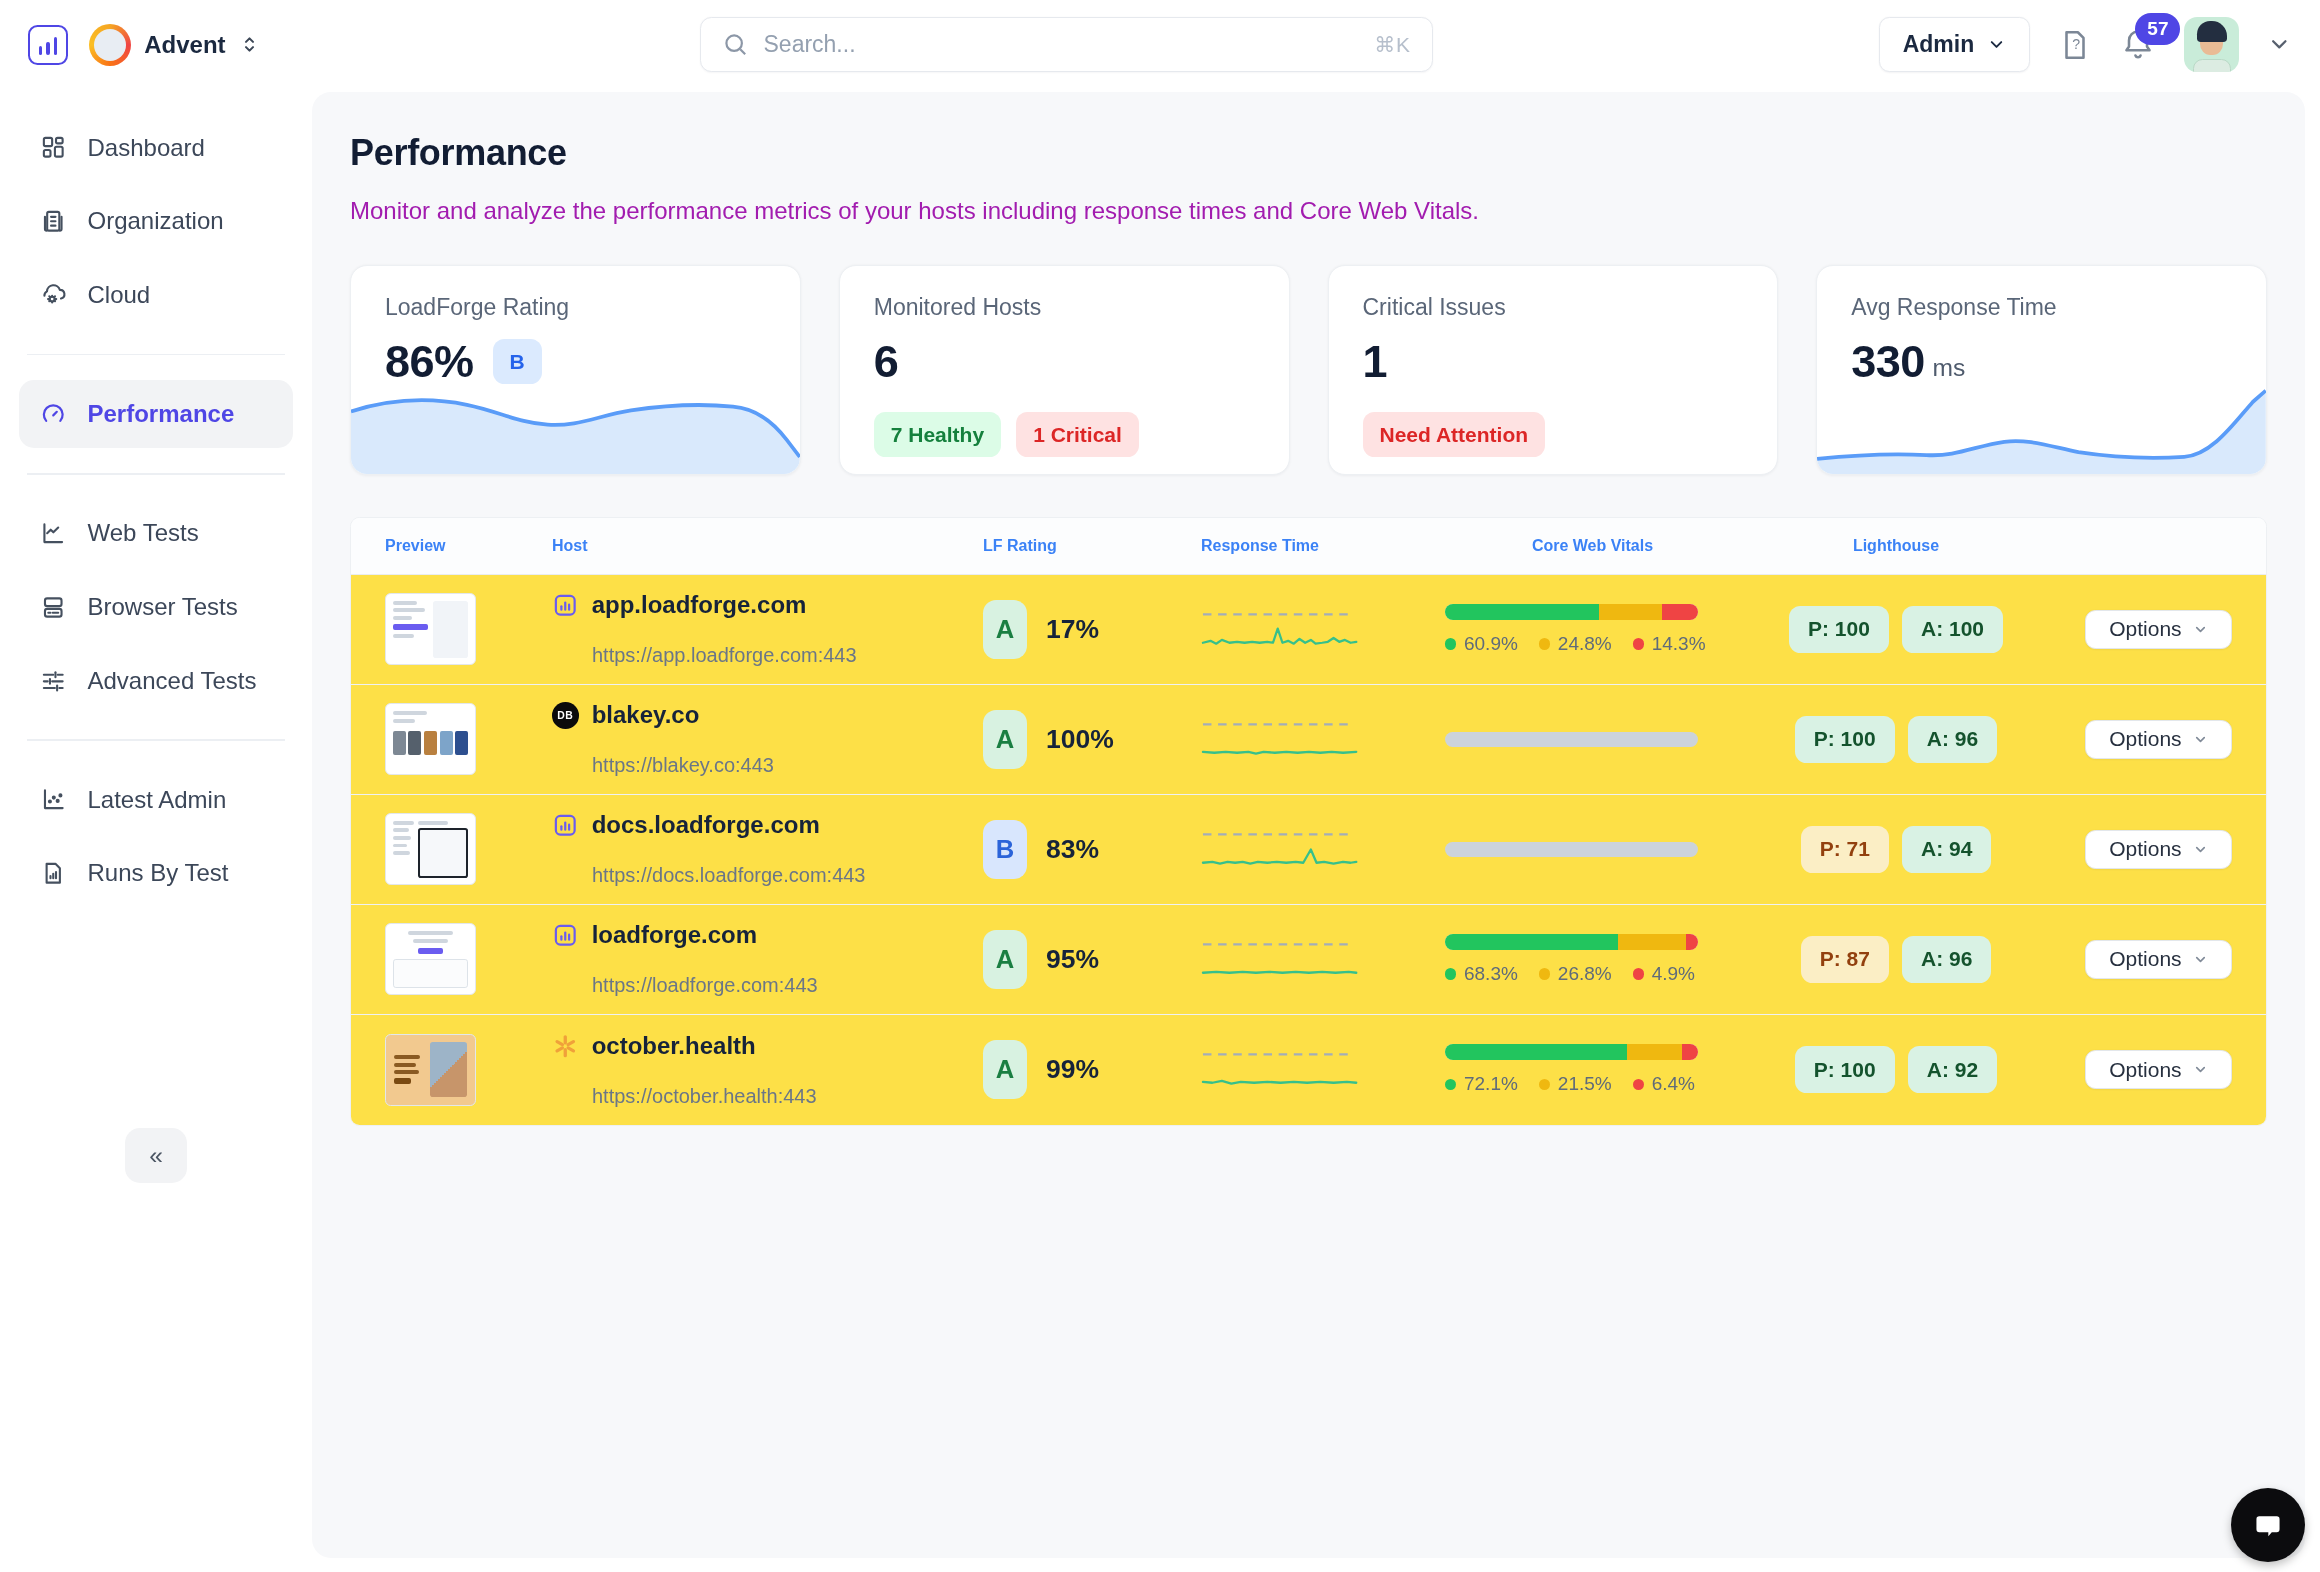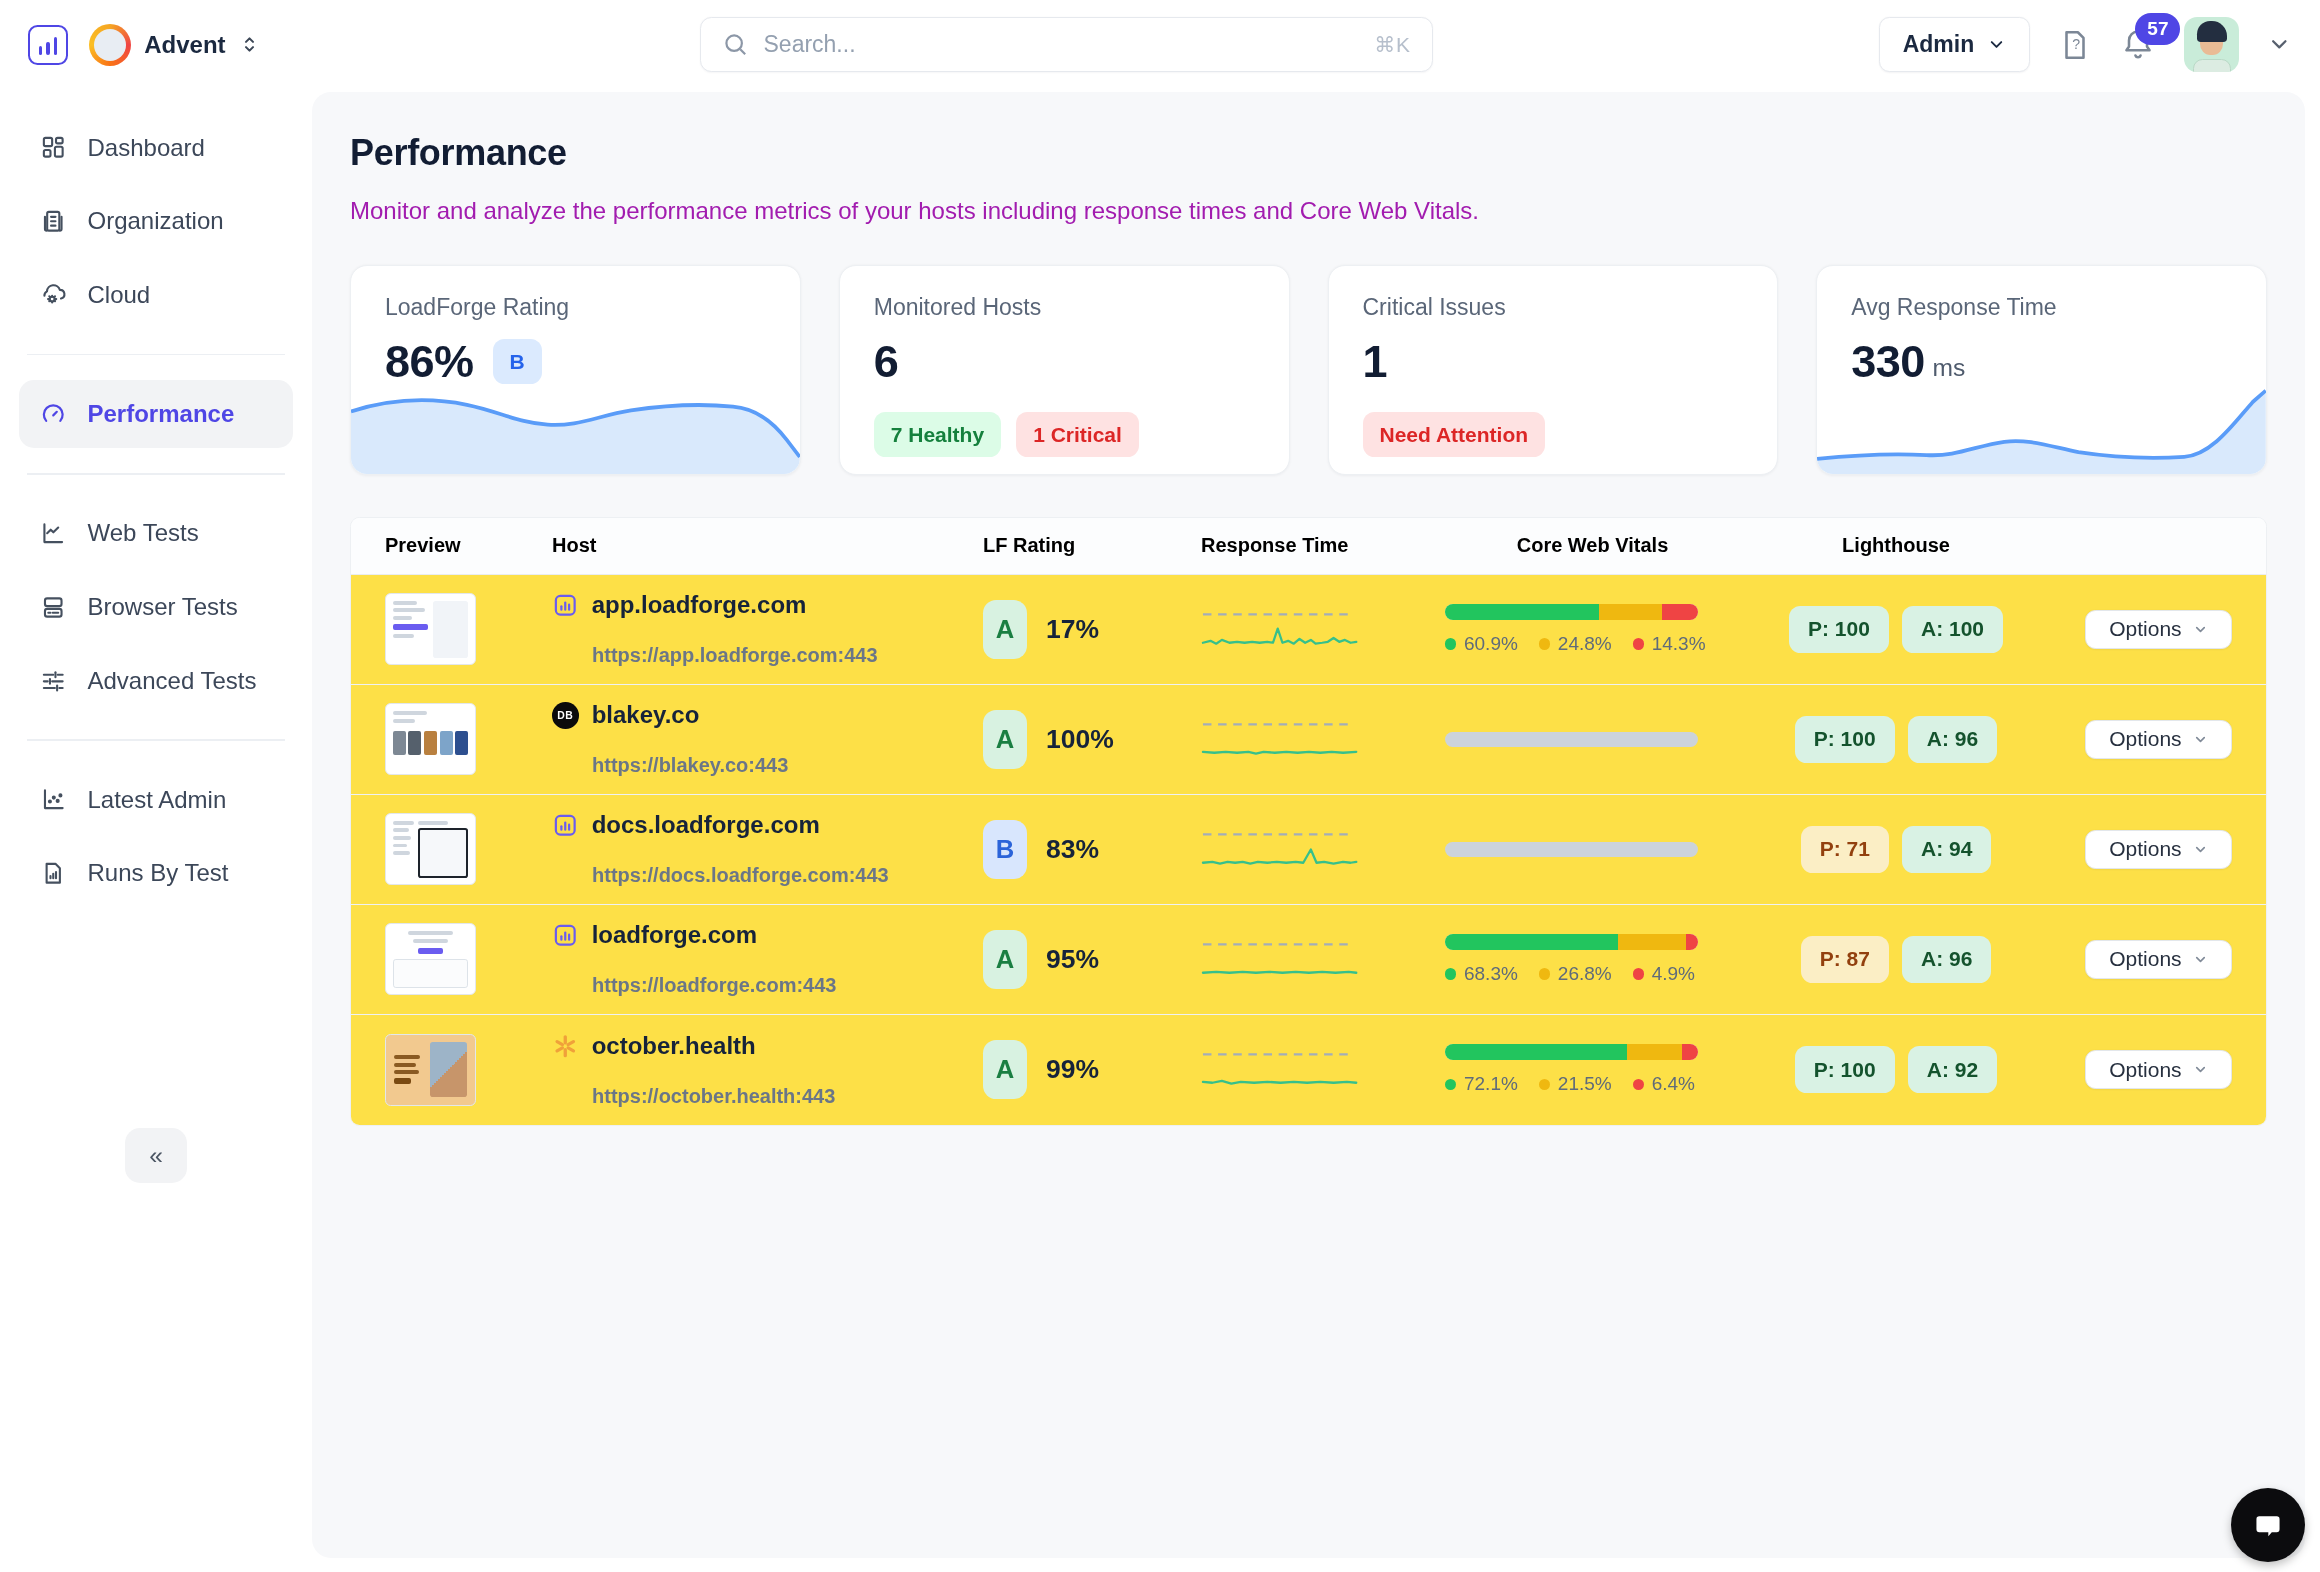--- a/index.html
+++ b/index.html
@@ -63,21 +63,21 @@
   .chip.blue { background:#dbeafe; color:#2563eb; }
   .chip.green { background:#dcfce7; color:#15803d; font-weight:600; }
   .chip.red { background:#fee2e2; color:#dc2626; font-weight:600; }
   .chips-row { display:flex; gap:15px; margin-top:24.6px; }
   .card-chart { position:absolute; left:0; right:0; bottom:0; width:100%; height:91px; display:block; }
 
   
   .table-card { margin-top:42px; background:#fff; border:0.9px solid #edf0f3; border-radius:9.5px; overflow:hidden; }
   .thead, .trow { display:flex; align-items:center; padding:0 34px; }
   .thead { height:57px; background:#fcfdfe; border-bottom:1.9px solid #e9edf1; }
-  .th { font-size:20px; font-weight:700; color:#000000; }
+  .th { font-size:16px; font-weight:700; color:#3b82f6; }
   .trow { height:110px; border-bottom:0.9px solid #eef1f4; background:#fde047; }
   .trow:last-child { border-bottom:none; }
   .col-preview { width:167px; flex:0 0 167px; }
   .col-host { flex:1; min-width:0; }
   .col-rating { width:218px; flex:0 0 218px; display:flex; align-items:center; gap:19px; }
   .col-response { width:244px; flex:0 0 244px; }
   .col-cwv { width:295px; flex:0 0 295px; }
   .col-lh { width:312px; flex:0 0 312px; display:flex; justify-content:center; gap:13.2px; }
   .col-options { width:180px; flex:0 0 180px; display:flex; justify-content:flex-end; }
   .thead .col-rating, .thead .col-lh { display:block; }
@@ -93,21 +93,21 @@
   .t-dark-frame { flex:1; border:2.8px solid #1d232b; border-radius:2.8px; background:#f6f8fa; }
   .t-table { flex:1; border:0.9px solid #dde3e9; border-radius:2.8px; background:#fbfcfd; }
   .thumb-oct { background:#f2c98f; padding:7.6px; flex-direction:row; }
   .thumb-oct .tline { background:#8a5a22; }
   .t-photo-big { flex:1.2; background:linear-gradient(135deg,#9db4c8 0 50%, #c7956a 50% 100%); border-radius:2.8px; } 
 
   .host-line { display:flex; align-items:center; gap:13.2px; }
   .favicon { display:flex; flex:0 0 auto; }
   .favicon-db { width:26.5px; height:26.5px; border-radius:50%; background:#0b0b0b; color:#fff; font-size:10.4px; font-weight:700; display:flex; align-items:center; justify-content:center; letter-spacing:0.5px; }
   .host-name { font-size:24px; font-weight:700; color:#16233a; }
-  .host-url { font-size:20px; color:#6b7687; margin-top:25px; padding-left:40px;font-weight:bold; }
+  .host-url { font-size:20px; color:#6b7687; margin-top:25px; padding-left:40px; }
 
   .grade { width:44px; height:59px; border-radius:13.2px; display:flex; align-items:center; justify-content:center; font-size:25.6px; font-weight:600; }
   .grade.a { background:#d8f2e1; color:#1a7f42; }
   .grade.b { background:#d8e6fd; color:#2b64d9; }
   .pct { font-size:26.5px; font-weight:700; color:#16233a; }
 
   .sparkline { display:block; }
 
   .cwv { display:flex; flex-direction:column; gap:13.2px; width:253px; }
   .cwv-bar { display:flex; height:16px; border-radius:8.5px; overflow:hidden; background:#e7ebef; }

